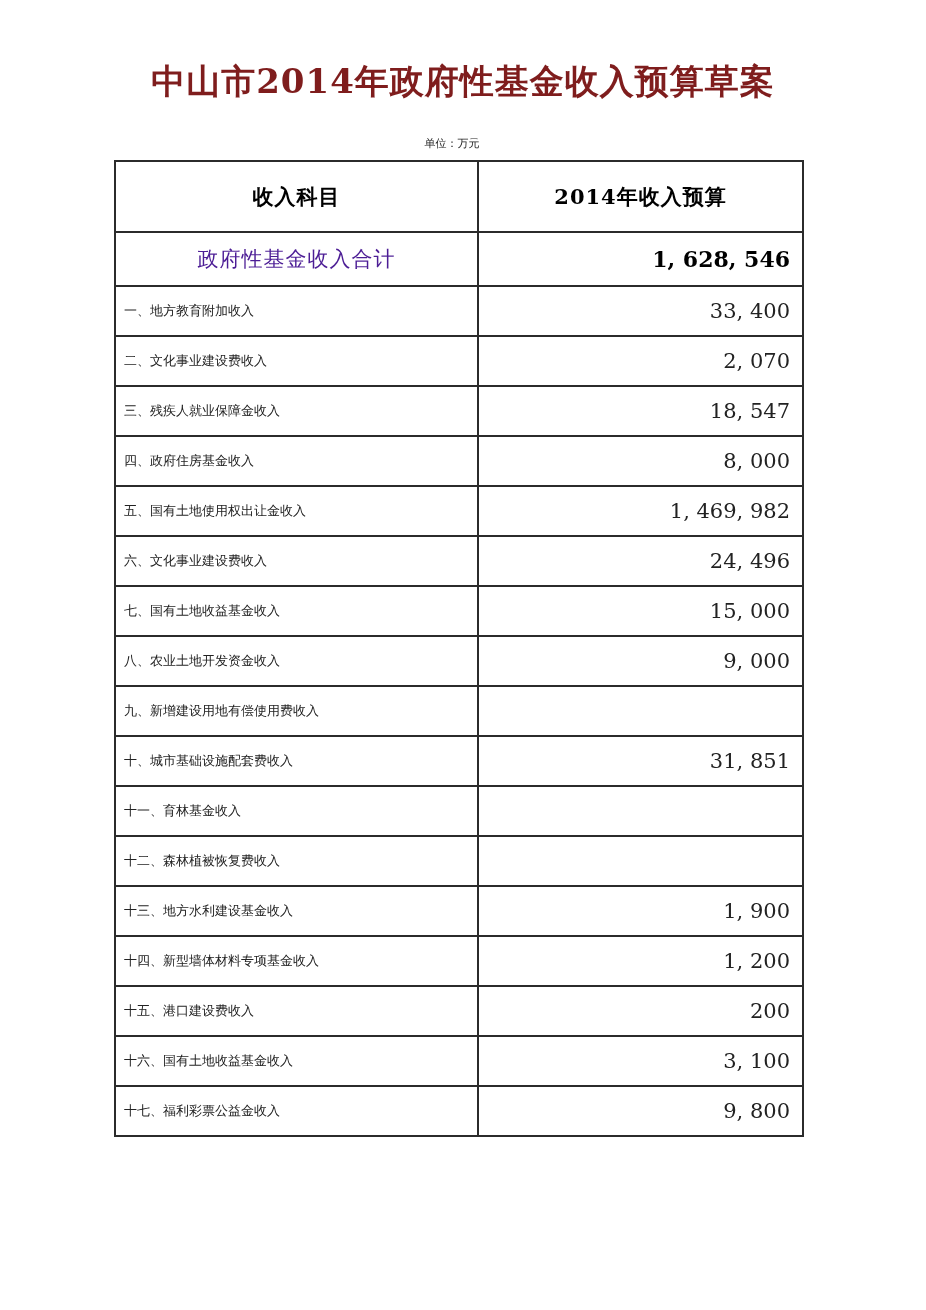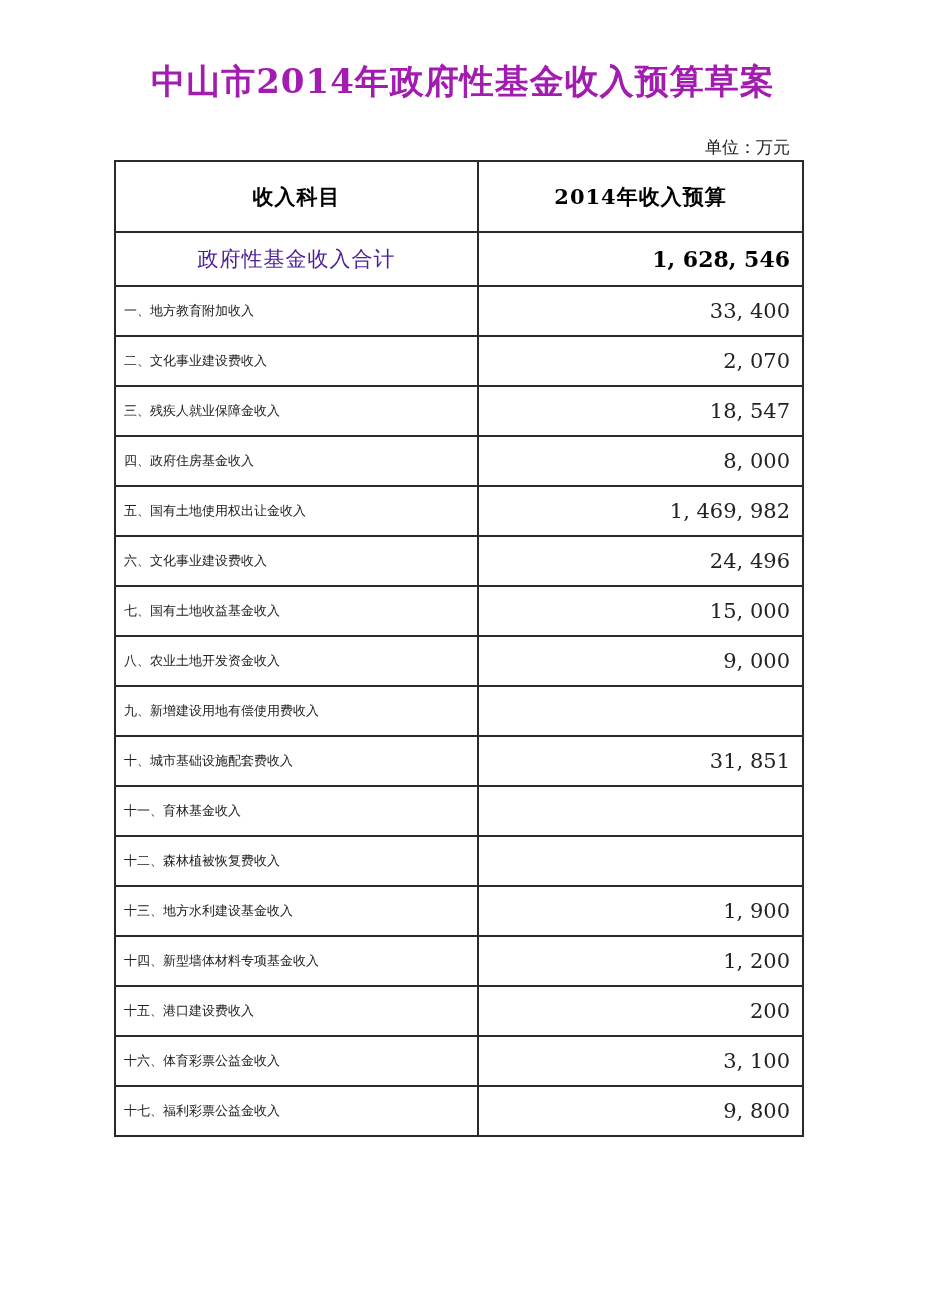--- a/index.html
+++ b/index.html
@@ -18,31 +18,31 @@
   }
   .title {
     position: absolute;
     top: 60px;
     left: 0;
     width: 926px;
     margin: 0;
     text-align: center;
     font-size: 34px;
     font-weight: bold;
-    color: #a21caf;
+    color: #7f1d1d;
     letter-spacing: 1px;
     line-height: 1.25;
   }
   .unit-label {
     position: absolute;
     top: 136px;
     left: 114px;
     width: 676px;
-    text-align: right;
-    font-size: 17px;
+    text-align: center;
+    font-size: 11px;
     color: #1a1a1a;
   }
   table.budget {
     position: absolute;
     top: 160px;
     left: 114px;
     width: 688px;
     border-collapse: collapse;
     table-layout: fixed;
   }
@@ -170,21 +170,21 @@
       </tr>
       <tr class="data-row">
         <td class="label-cell">十四、新型墙体材料专项基金收入</td>
         <td class="value-cell">1, 200</td>
       </tr>
       <tr class="data-row">
         <td class="label-cell">十五、港口建设费收入</td>
         <td class="value-cell">200</td>
       </tr>
       <tr class="data-row">
-        <td class="label-cell">十六、体育彩票公益金收入</td>
+        <td class="label-cell">十六、国有土地收益基金收入</td>
         <td class="value-cell">3, 100</td>
       </tr>
       <tr class="data-row">
         <td class="label-cell">十七、福利彩票公益金收入</td>
         <td class="value-cell">9, 800</td>
       </tr>
     </tbody>
   </table>
 
 </div>

